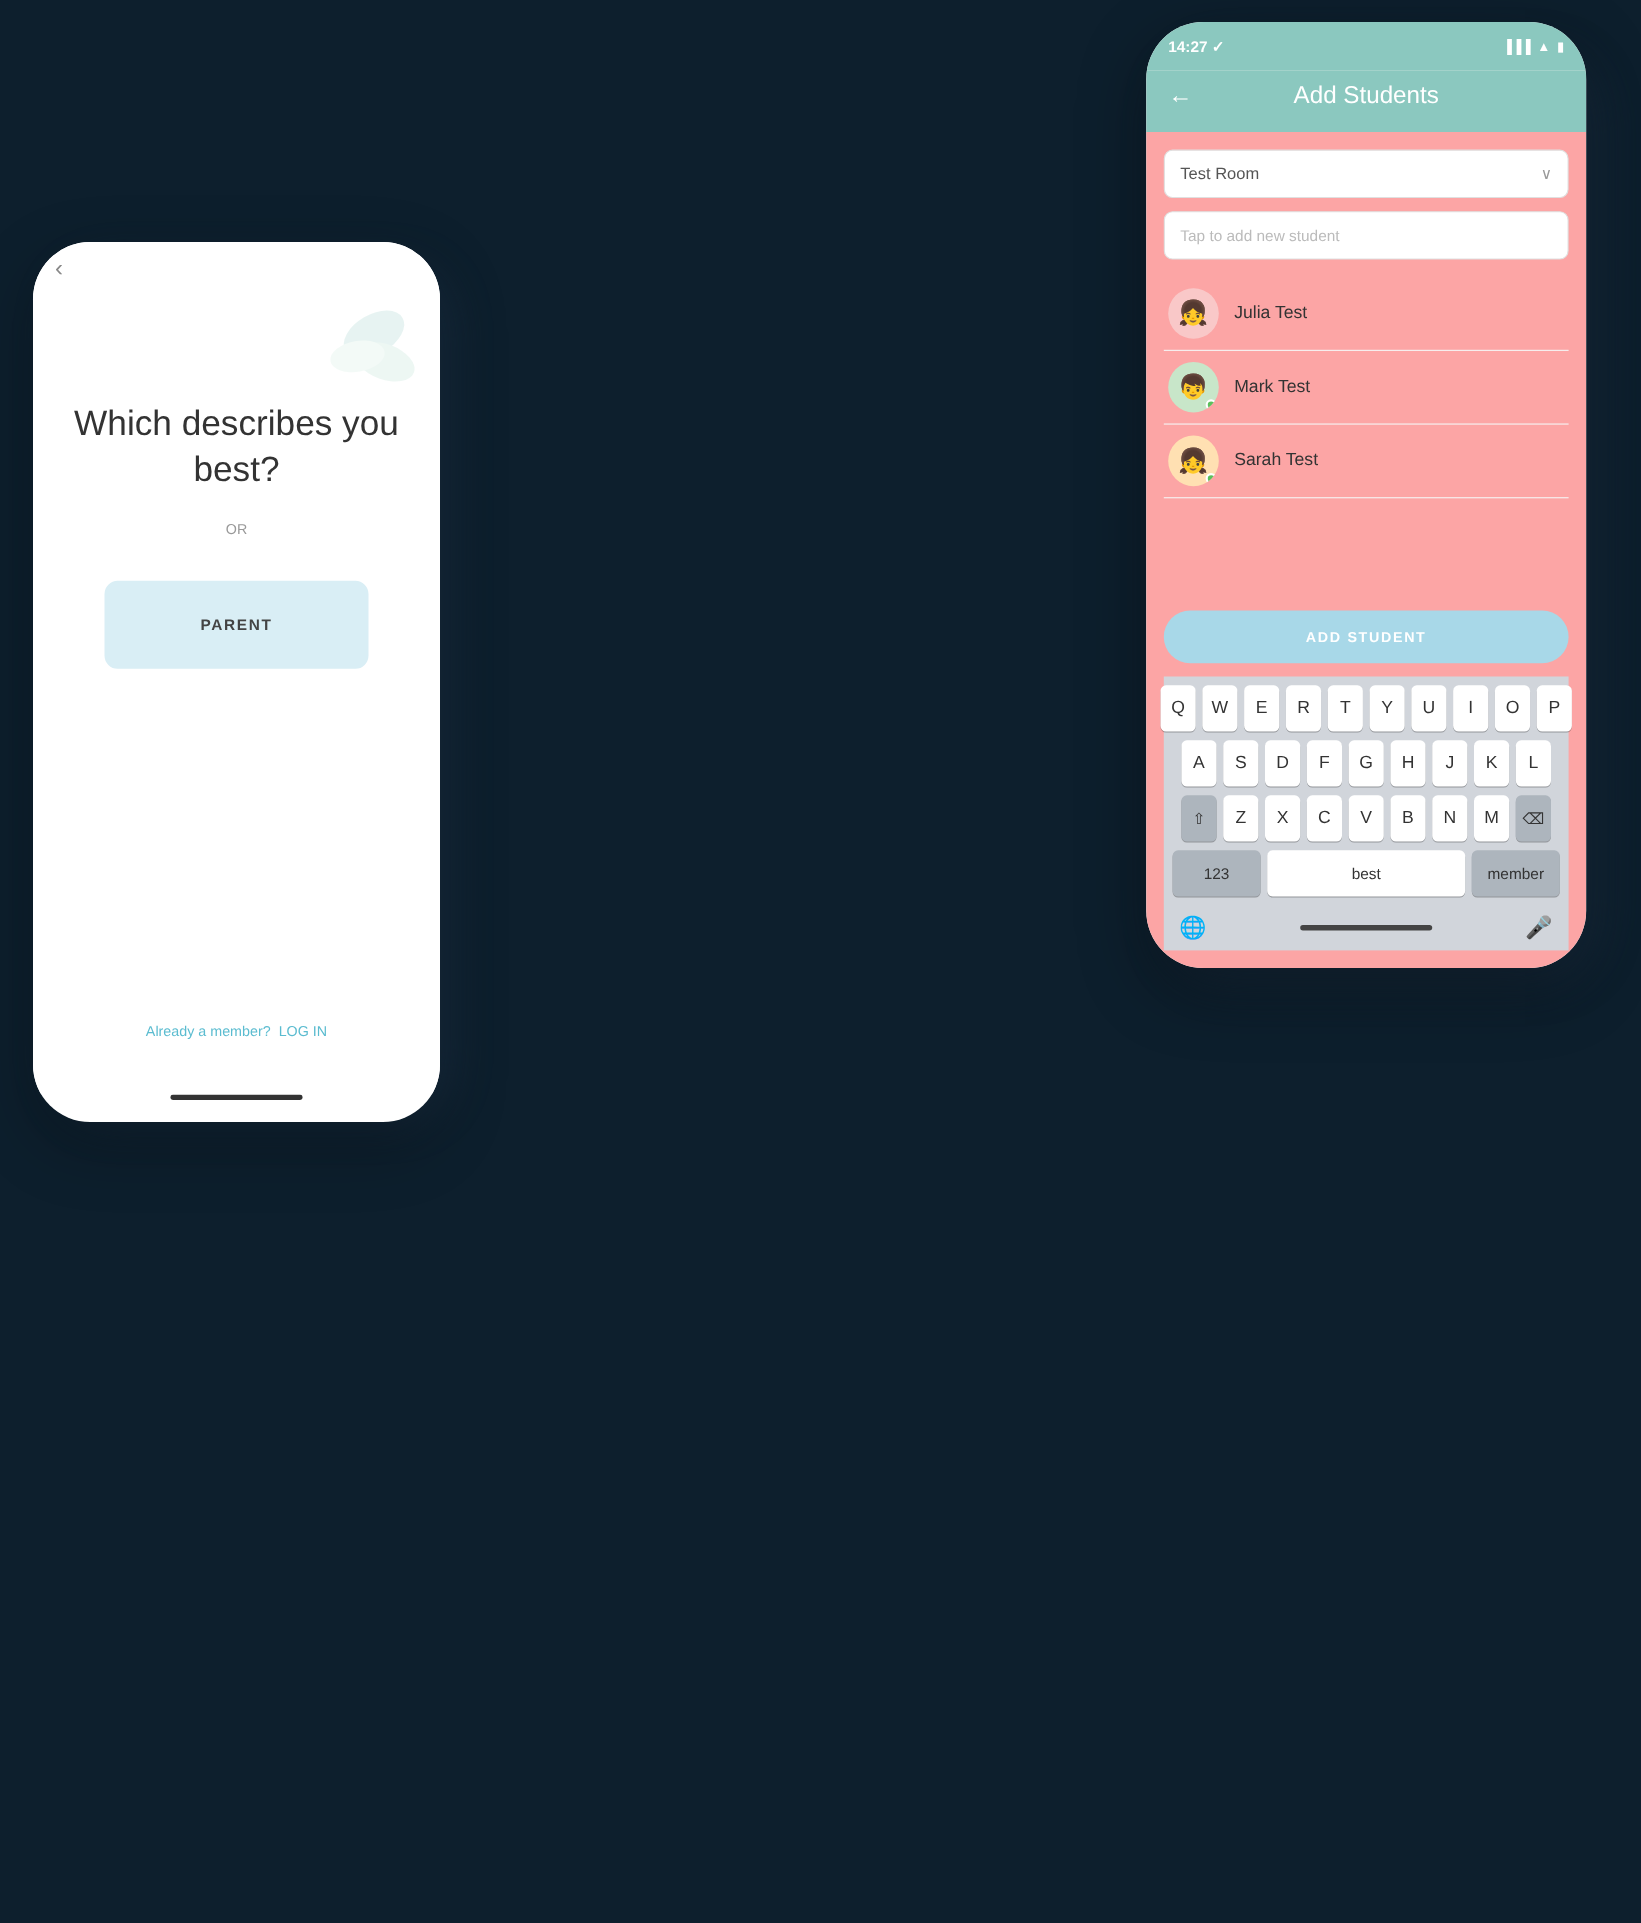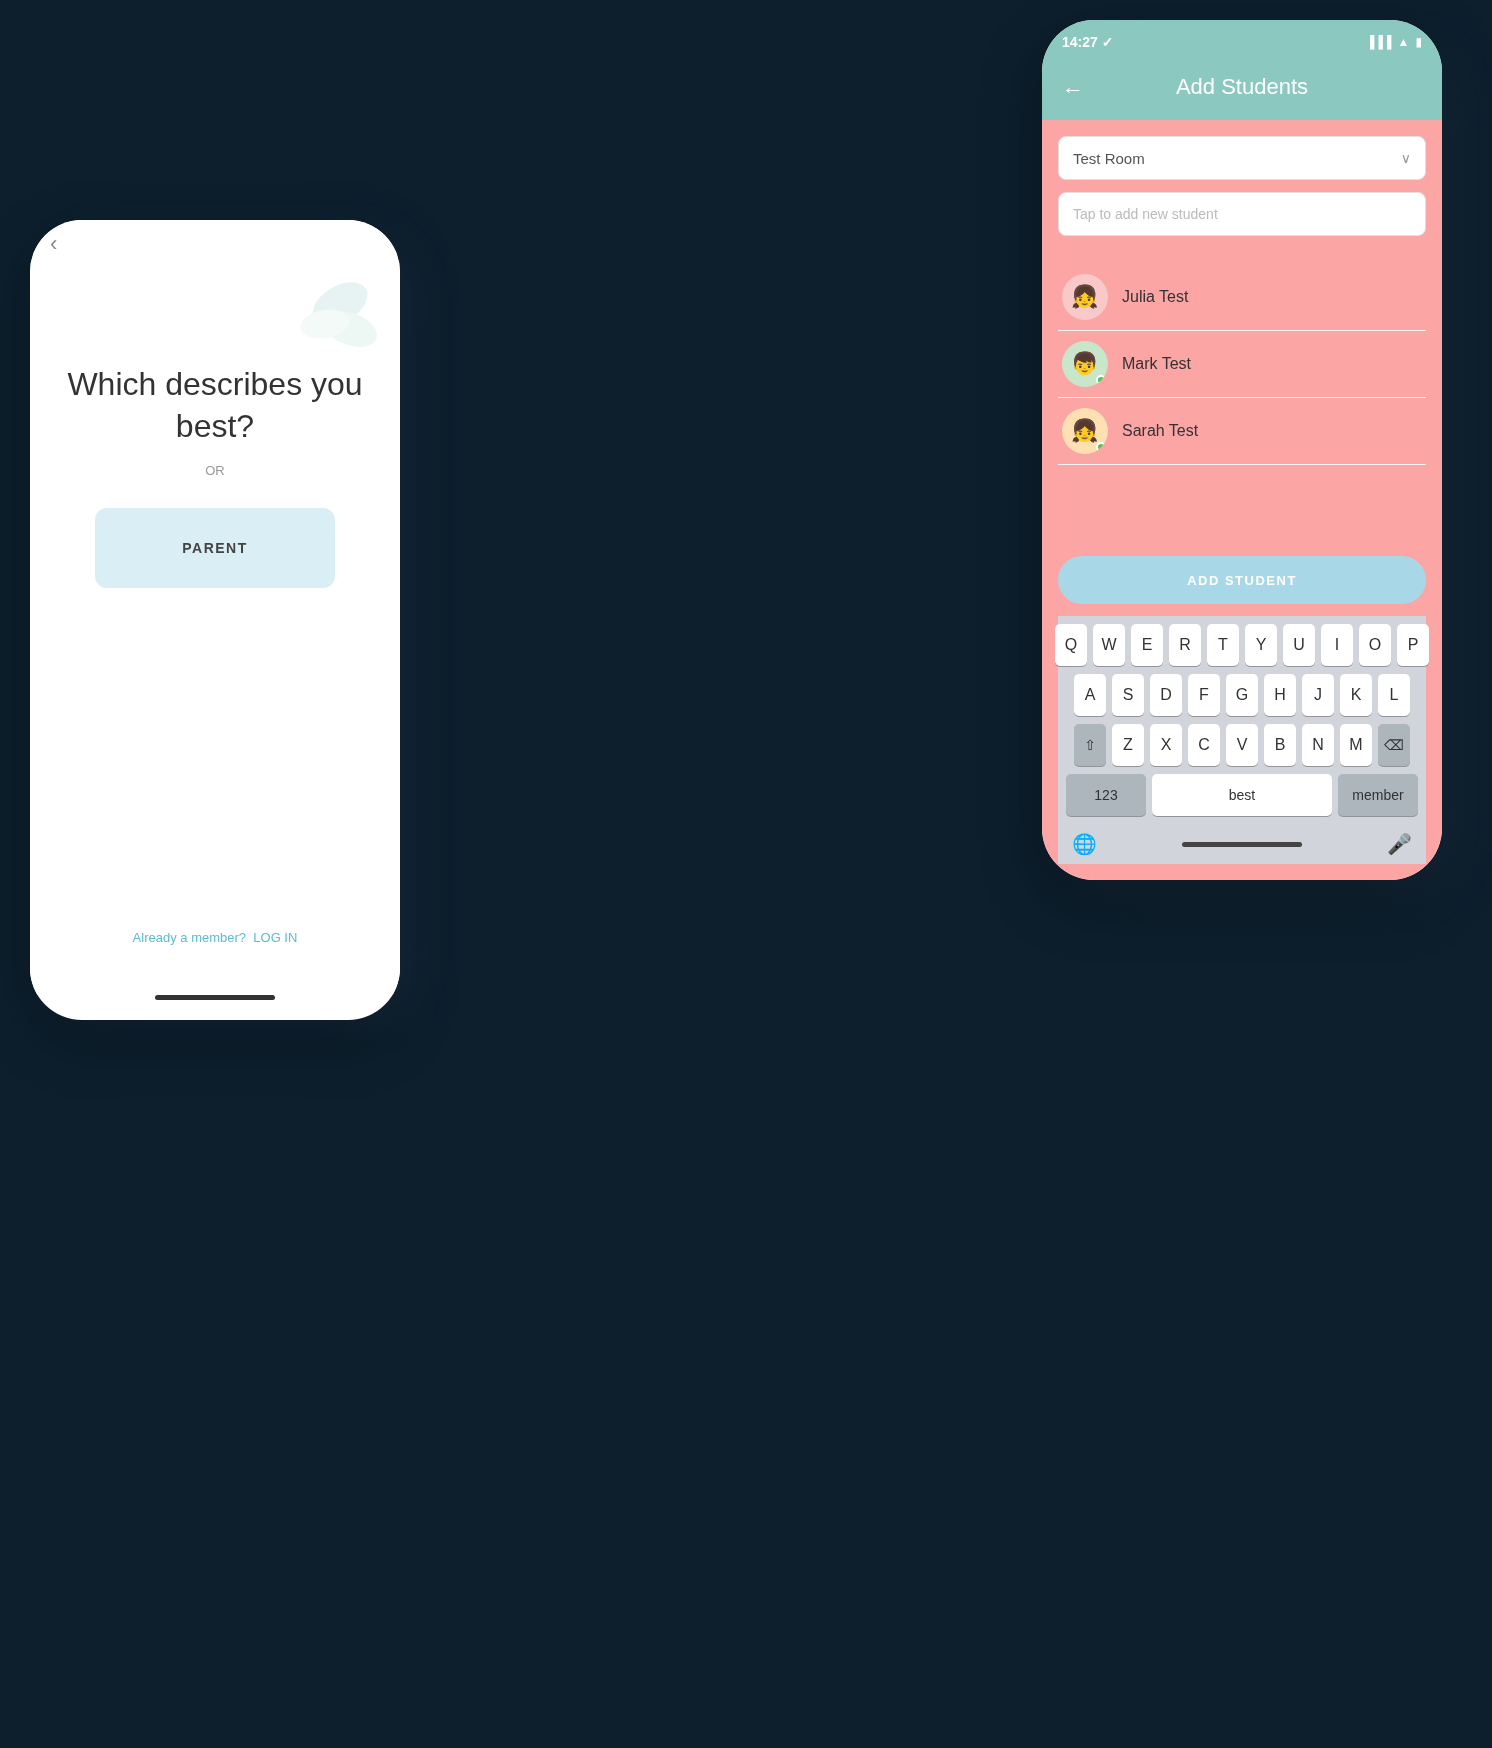--- a/index.html
+++ b/index.html
@@ -62,20 +62,21 @@
     }
 
     .phone-left-content {
       flex: 1;
       background: #ffffff;
       display: flex;
       flex-direction: column;
       align-items: center;
       padding: 20px 30px;
       position: relative;
+      gap: 10px;
     }
 
     .decorative-leaves {
       position: absolute;
       top: 10px;
       right: 20px;
       width: 100px;
       height: 90px;
       opacity: 0.2;
     }
@@ -248,21 +249,21 @@
 
     .add-student-input {
       width: 100%;
       height: 44px;
       border: 1px solid #e0e0e0;
       border-radius: 8px;
       background: #fff;
       display: flex;
       align-items: center;
       padding: 0 14px;
-      margin-bottom: 28px;
+      margin-bottom: 16px;
     }
 
     .add-student-placeholder {
       font-size: 14px;
       color: #bbb;
     }
 
     .student-list {
       flex: 1;
     }

